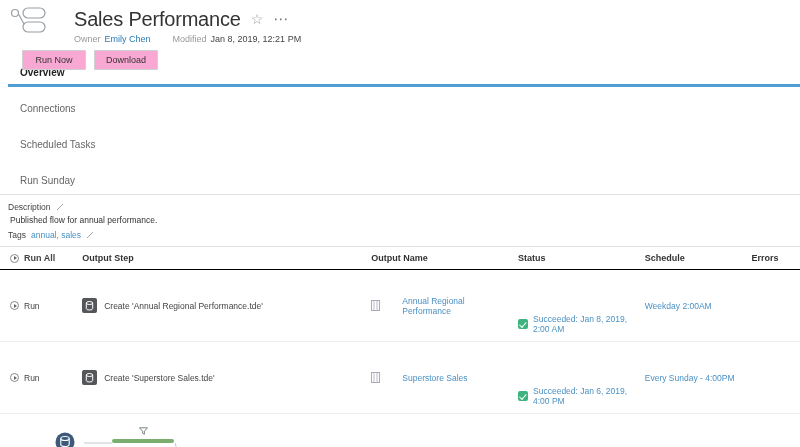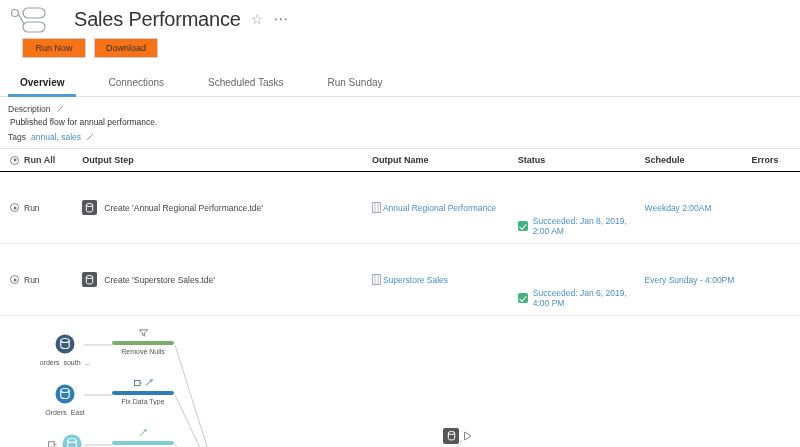--- a/index.html
+++ b/index.html
@@ -21,27 +21,27 @@
   .dots-icon { color: #777; font-size: 15px; letter-spacing: 1px; cursor: pointer; line-height: 10px; }
   .meta-row { margin-left: 66px; margin-top: 2px; font-size: 9px; color: #888; display: flex; align-items: center; gap: 4px; }
   .meta-label { color: #999; }
   .meta-link { color: #2b7cb3; cursor: pointer; }
   .meta-val { color: #444; }
   .meta-gap { display: inline-block; width: 14px; }
 
   
   .btn-row { margin-left: 14px; margin-top: 6px; display: flex; gap: 8px; }
   .btn {
-    border: 1px solid #cfcfcf; background: #f97316; color: #333;
+    border: 1px solid #cfcfcf; background: #f9a8d4; color: #333;
     font-size: 9px; padding: 4px 0; width: 64px; text-align: center;
     cursor: pointer; border-radius: 1px;
   }
 
   
-  .tabs { margin-top: 10px; border-bottom: 1px solid #e0e0e0; display: flex; padding-left: 8px; gap: 20px; }
+  .tabs { border-bottom: 1px solid #e0e0e0; display: flex; padding-left: 8px; gap: 12px; flex-direction: column; }
   .tab {
     font-size: 10px; color: #666; padding: 5px 12px 6px 12px;
     cursor: pointer; border-bottom: 3px solid transparent; margin-bottom: -1px;
   }
   .tab.active { color: #222; font-weight: bold; border-bottom-color: #4e9ed4; }
 
   
   .desc-block { padding: 7px 16px 6px 8px; font-size: 8.5px; }
   .desc-head { color: #444; display: flex; align-items: center; gap: 5px; }
   .desc-text { color: #333; margin-top: 3px; padding-left: 2px; }
@@ -73,21 +73,21 @@
   .play-circle::after {
     content: ""; width: 0; height: 0;
     border-left: 3px solid #666; border-top: 2px solid transparent; border-bottom: 2px solid transparent;
     margin-left: 1px;
   }
   .step-cell { display: flex; align-items: center; gap: 7px; }
   .out-badge {
     width: 15px; height: 15px; background: #55565a; border-radius: 2px; flex: none;
     display: flex; align-items: center; justify-content: center;
   }
-  .name-cell { display: flex; align-items: center; gap: 2px; }
+  .name-cell { display: flex; align-items: center; gap: 22px; }
   .ds-icon { width: 9px; height: 11px; flex: none; }
   .link { color: #4a90c4; cursor: pointer; }
   .status-cell { display: flex; align-items: center; gap: 5px; margin-top: 37px; }
   .check-box {
     width: 10px; height: 10px; background: #3fb27f; border-radius: 2px; flex: none;
     display: flex; align-items: center; justify-content: center;
   }
   .check-box::after {
     content: ""; width: 2.5px; height: 5.5px; border: solid #fff;
     border-width: 0 1.5px 1.5px 0; transform: rotate(42deg) translate(-0.3px,-0.5px);
@@ -125,20 +125,27 @@
         <line x1="8.5" y1="9" x2="14" y2="19" stroke="#9aa0a6" stroke-width="1.2"></line>
       </svg>
     </div>
 
     <div class="title-row">
       <span class="flow-title">Sales Performance</span>
       <span class="star-icon">☆</span>
       <span class="dots-icon">⋯</span>
     </div>
 
+    <div class="meta-row">
+      <span class="meta-label">Owner</span>
+      <span class="meta-link">Emily Chen</span>
+      <span class="meta-gap"></span>
+      <span class="meta-label">Modified</span>
+      <span class="meta-val">Jan 8, 2019, 12:21 PM</span>
+    </div>
 
     <div class="btn-row">
       <div class="btn">Run Now</div>
       <div class="btn">Download</div>
     </div>
   </div>
 
   <div class="tabs">
     <div class="tab active">Overview</div>
     <div class="tab">Connections</div>

